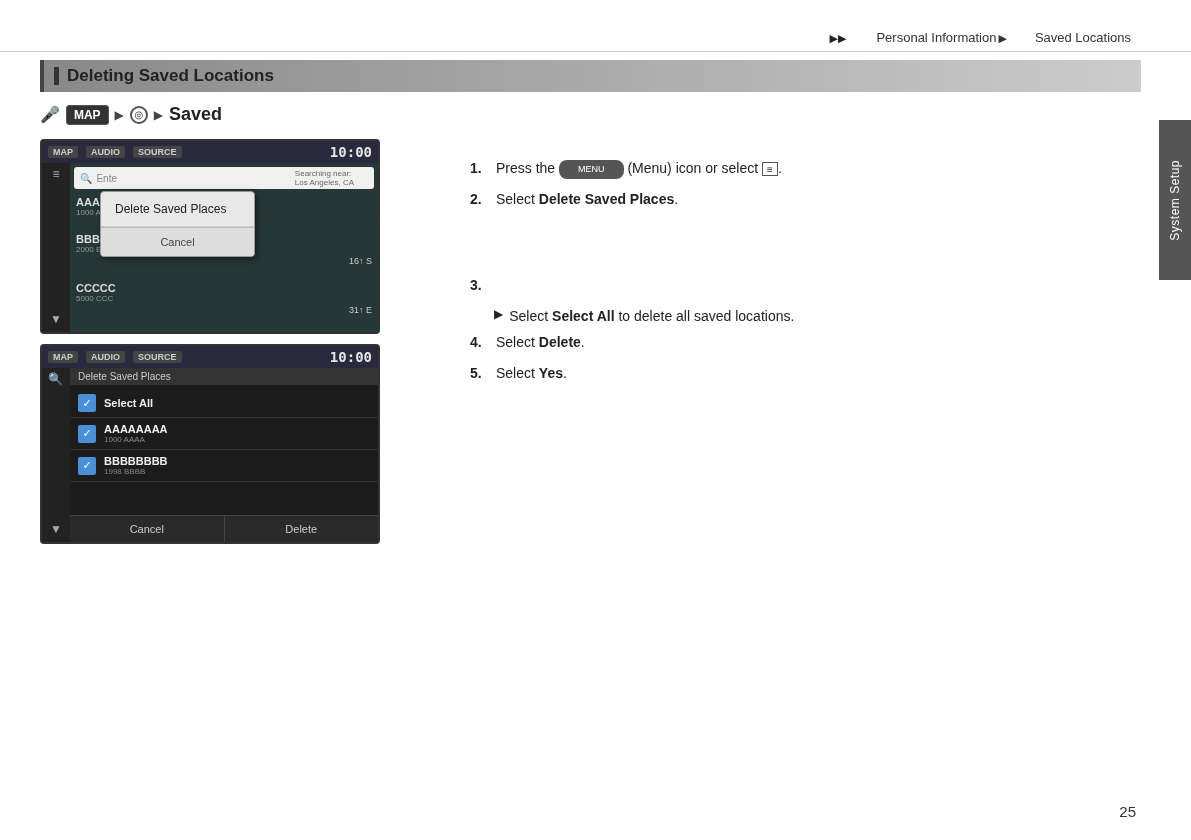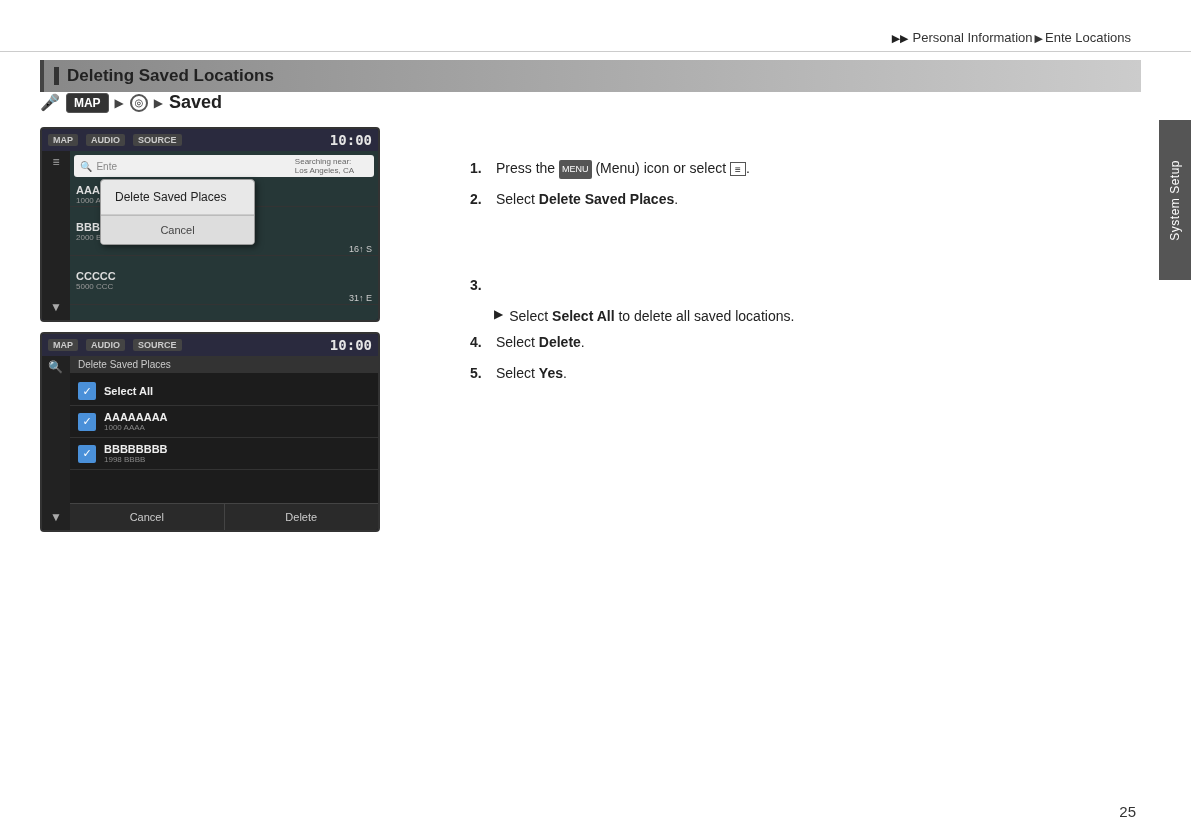--- a/index.html
+++ b/index.html
@@ -22,20 +22,21 @@
       border-bottom: 1px solid #ccc;
       display: flex;
       align-items: flex-end;
       justify-content: flex-end;
       padding-bottom: 6px;
       padding-right: 60px;
     }
     .breadcrumb-text {
       font-size: 13px;
       color: #333;
+      margin-left: 26px;
     }
     .breadcrumb-arrow {
       font-size: 11px;
       color: #333;
       margin: 0 2px;
     }
 
     
     .side-tab {
       position: absolute;
@@ -74,20 +75,21 @@
       right: 50px;
       bottom: 40px;
     }
 
     
     .section-heading {
       display: flex;
       align-items: center;
       background: linear-gradient(to right, #888, #ccc);
       padding: 6px 10px;
+      margin-bottom: 12px;
       border-left: 4px solid #444;
     }
     .section-heading-text {
       font-size: 17px;
       font-weight: bold;
       color: #222;
     }
 
     
     .nav-path {
@@ -386,43 +388,43 @@
       gap: 6px;
     }
     .inst-arrow {
       font-size: 12px;
     }
     .menu-icon-inline {
       display: inline-block;
       background: #555;
       color: white;
       font-size: 9px;
-      padding: 1px 3px;
-      border-radius: 2px;
+      padding: 1px 19px;
+      border-radius: 8px;
       vertical-align: middle;
     }
     .menu-icon-box {
       display: inline-block;
       border: 1px solid #555;
       width: 16px;
       height: 14px;
       vertical-align: middle;
       text-align: center;
       font-size: 10px;
       line-height: 14px;
     }
   </style>
 </head>
 <body>
 
 <div class="breadcrumb-bar">
   <span style="font-size:11px; margin-right:4px;">▶▶</span>
   <span class="breadcrumb-text">Personal Information</span>
   <span class="breadcrumb-arrow">▶</span>
-  <span class="breadcrumb-text">Ente Locations</span>
+  <span class="breadcrumb-text">Saved Locations</span>
 </div>
 
 <div class="side-tab">
   <span class="side-tab-text">System Setup</span>
 </div>
 
 <div class="page-number">25</div>
 
 <div class="content-area">
 

